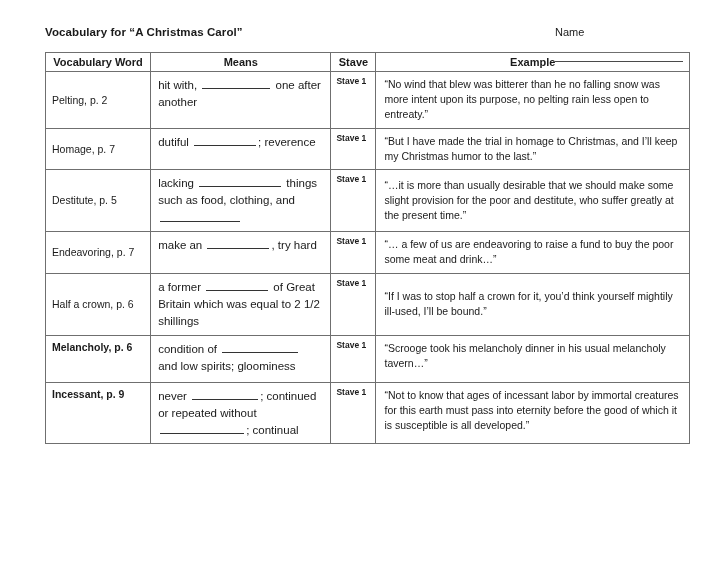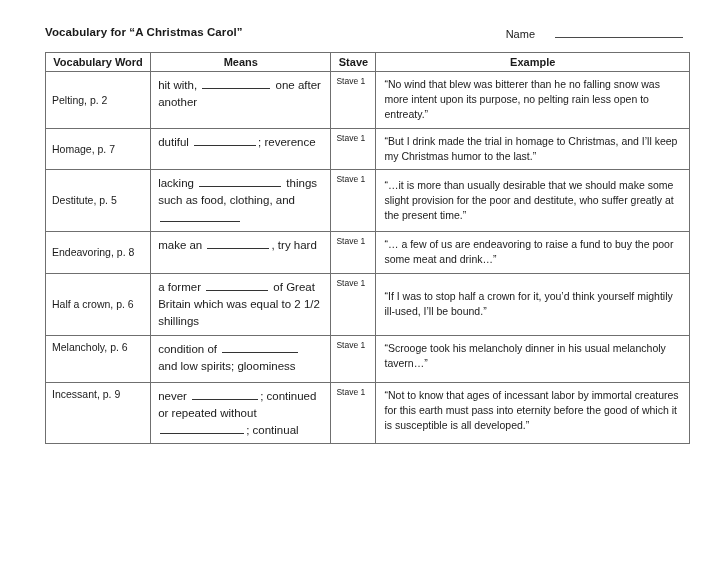--- a/index.html
+++ b/index.html
@@ -34,22 +34,23 @@
   }
   .doc-title {
     font-size: 11.5px;
     font-weight: bold;
     letter-spacing: 0.1px;
     white-space: nowrap;
   }
   .name-block {
     display: flex;
     align-items: baseline;
-    gap: 20px;
+    gap: 12px;
     margin-right: 2px;
+    flex-direction: column;
   }
   .name-label {
     font-size: 11px;
   }
   .name-rule {
     display: inline-block;
     width: 128px;
     border-bottom: 1px solid #4a4a4a;
     height: 11px;
   }
@@ -90,31 +91,32 @@
   td.means {
     font-size: 11.5px;
     padding: 5px 7px 4px 7px;
     line-height: 1.5;
   }
   td.stave {
     font-size: 8.5px;
     padding: 4px 5px;
     line-height: 1.2;
     white-space: nowrap;
+    font-weight: bold;
   }
   td.example {
     font-size: 10.5px;
     padding: 5px 8px;
     line-height: 1.45;
     text-align: left;
   }
   
   tr.valign-middle td.word { vertical-align: middle; }
   tr.valign-middle td.example { vertical-align: middle; }
-  tr.valign-top td.word { vertical-align: top; }
+  tr.valign-top td.word { vertical-align: top; font-weight: bold; }
   tr.valign-top td.example { vertical-align: top; }
 
   
   tr.row-compact td.word    { font-size: 9.5px; }
   tr.row-compact td.means   { font-size: 10.5px; }
   tr.row-compact td.example { font-size: 10px; }
   tr.row-compact td.stave   { font-size: 8px; }
 
   .blank {
     display: inline-block;
@@ -156,30 +158,30 @@
         <tr class="valign-middle" style="height: 52px;">
           <td class="word">Pelting, p. 2</td>
           <td class="means">hit with, <span class="blank" style="width: 68px;"></span> one after another</td>
           <td class="stave">Stave 1</td>
           <td class="example">“No wind that blew was bitterer than he no falling snow was more intent upon its purpose, no pelting rain less open to entreaty.”</td>
         </tr>
         <tr class="valign-middle" style="height: 40px;">
           <td class="word">Homage, p. 7</td>
           <td class="means">dutiful <span class="blank" style="width: 62px;"></span>; reverence</td>
           <td class="stave">Stave 1</td>
-          <td class="example">“But I drink made the trial in homage to Christmas, and I’ll keep my Christmas humor to the last.”</td>
+          <td class="example">“But I have made the trial in homage to Christmas, and I’ll keep my Christmas humor to the last.”</td>
         </tr>
         <tr class="valign-middle" style="height: 46px;">
           <td class="word">Destitute, p. 5</td>
           <td class="means">lacking <span class="blank" style="width: 82px;"></span> things such as food, clothing, and <br><span class="blank" style="width: 80px;"></span></td>
           <td class="stave">Stave 1</td>
           <td class="example">“…it is more than usually desirable that we should make some slight provision for the poor and destitute, who suffer greatly at the present time.”</td>
         </tr>
         <tr class="valign-middle" style="height: 42px;">
-          <td class="word">Endeavoring, p. 8</td>
+          <td class="word">Endeavoring, p. 7</td>
           <td class="means">make an <span class="blank" style="width: 62px;"></span>, try hard</td>
           <td class="stave">Stave 1</td>
           <td class="example">“… a few of us are endeavoring to raise a fund to buy the poor some meat and drink…”</td>
         </tr>
         <tr class="valign-middle" style="height: 47px;">
           <td class="word">Half a crown, p. 6</td>
           <td class="means">a former <span class="blank" style="width: 62px;"></span> of Great Britain which was equal to 2 1/2 shillings</td>
           <td class="stave">Stave 1</td>
           <td class="example">“If I was to stop half a crown for it, you’d think yourself mightily ill-used, I’ll be bound.”</td>
         </tr>

